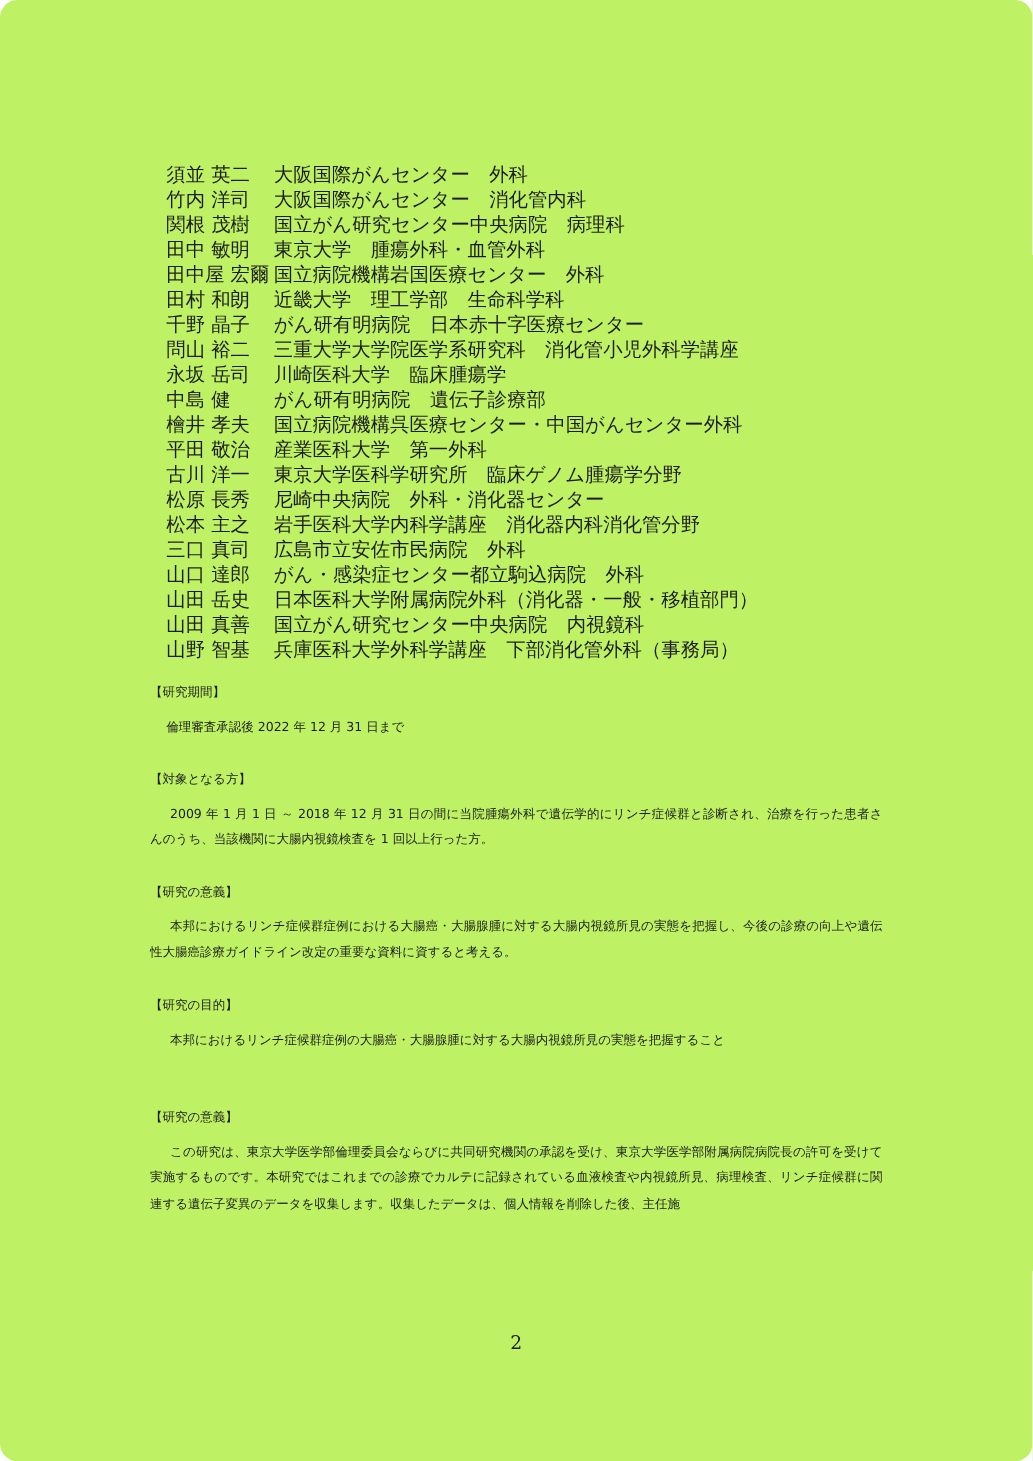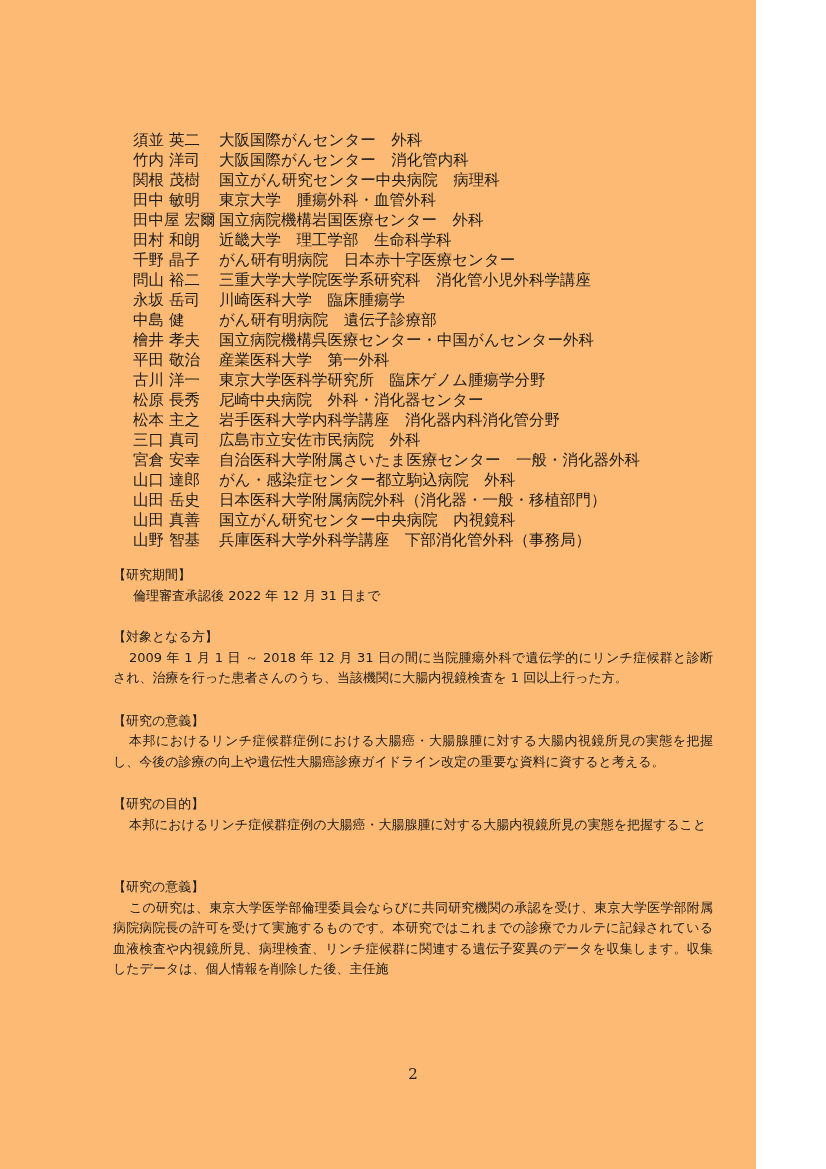--- a/index.html
+++ b/index.html
@@ -7,23 +7,24 @@
     padding: 0;
     width: 826px;
     height: 1169px;
     background: #ffffff;
     overflow: hidden;
     font-family: "DejaVu Sans", sans-serif;
     color: #1c1c1c;
   }
   .page {
     position: relative;
-    width: 756px;
+    width: 826px;
     height: 1169px;
-    background: #fdba74;
+    background: #bef264;
+    border-radius: 14px;
   }
   .content {
     position: absolute;
     left: 113px;
     top: 130px;
     width: 600px;
     font-size: 15.5px;
     line-height: 20.5px;
   }
   
@@ -33,23 +34,23 @@
     margin-left: 20px;
     white-space: nowrap;
   }
   .mname {
     flex: 0 0 auto;
     min-width: 86px;
   }
   
   section { margin: 0; }
   .hd, .para, .bodyline {
-    margin: 0;
+    margin: 7px;
     padding: 0;
-    font-size: 13px;
+    font-size: 10px;
     font-weight: normal;
   }
   .para {
     text-indent: 16px;
     text-align: justify;
   }
   .bodyline { margin-left: 20px; }
   .u { text-underline-offset: 3px; }
   #sec-period      { margin-top: 15px; }
   #sec-subjects    { margin-top: 21px; }
@@ -132,24 +133,20 @@
         </div>
       <div class="row">
           <span class="mname">松本 主之</span>
           <span class="maff">岩手医科大学内科学講座　消化器内科消化管分野</span>
         </div>
       <div class="row">
           <span class="mname">三口 真司</span>
           <span class="maff">広島市立安佐市民病院　外科</span>
         </div>
       <div class="row">
-          <span class="mname">宮倉 安幸</span>
-          <span class="maff">自治医科大学附属さいたま医療センター　一般・消化器外科</span>
-        </div>
-      <div class="row">
           <span class="mname">山口 達郎</span>
           <span class="maff">がん・感染症センター都立駒込病院　外科</span>
         </div>
       <div class="row">
           <span class="mname">山田 岳史</span>
           <span class="maff">日本医科大学附属病院外科（消化器・一般・移植部門）</span>
         </div>
       <div class="row">
           <span class="mname">山田 真善</span>
           <span class="maff">国立がん研究センター中央病院　内視鏡科</span>

